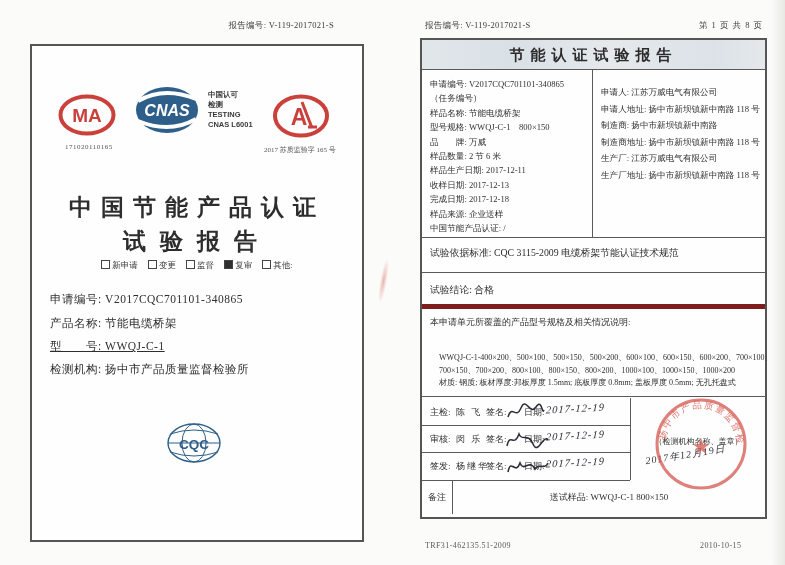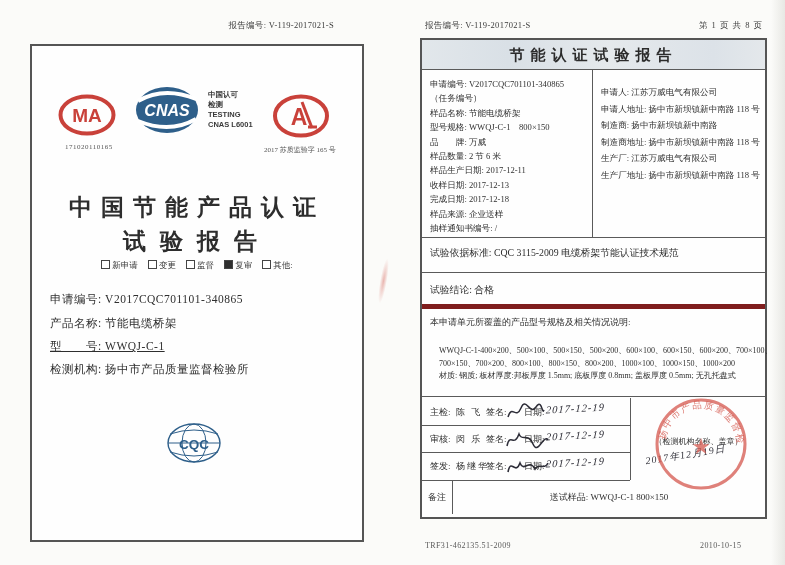--- a/index.html
+++ b/index.html
@@ -42,21 +42,21 @@
     text-align:center;font-size:15px;font-weight:bold;letter-spacing:6px;color:#2b2b2b;line-height:30px;}
   #info-section{left:0;top:30px;width:100%;height:167px;border-bottom:1px solid #5a5a5a;display:flex;}
   #info-left{width:171px;border-right:1px solid #5a5a5a;padding:7px 0 0 8px;box-sizing:border-box;}
   #info-left div{font-size:8.6px;line-height:14.4px;color:#303030;white-space:nowrap;}
   #info-right{flex:1;padding:14px 0 0 8px;box-sizing:border-box;}
   #info-right div{font-size:8.6px;line-height:16.5px;color:#303030;white-space:nowrap;}
   #std-row{left:0;top:198px;width:100%;height:35px;border-bottom:1px solid #5a5a5a;box-sizing:border-box;padding:9px 0 0 8px;font-size:9.8px;color:#2e2e2e;}
   #concl-row{left:0;top:234px;width:100%;height:35px;border-bottom:5px solid #7f1d1d;box-sizing:border-box;padding:10px 0 0 8px;font-size:9.8px;color:#2e2e2e;}
   #cover-row{left:0;top:270px;width:100%;height:87px;border-bottom:1px solid #5a5a5a;box-sizing:border-box;padding:6px 6px 0 8px;}
   #cover-title{font-size:9px;color:#2e2e2e;}
-  #cover-lines{margin:16px 0 0 9px;}
+  #cover-lines{margin:23px 0 0 9px;}
   #cover-lines div{font-size:8px;line-height:12.5px;color:#2e2e2e;white-space:nowrap;}
   #sig-section{left:0;top:358px;width:100%;height:82px;}
   .sig-row{position:absolute;left:0;width:208px;height:27px;border-bottom:1px solid #5a5a5a;}
   .sig-row .role{position:absolute;left:8px;top:8px;font-size:9px;color:#2e2e2e;}
   .sig-row .name{position:absolute;left:34px;top:8px;font-size:9px;color:#2e2e2e;letter-spacing:2px;}
   .sig-row .signlab{position:absolute;left:64px;top:8px;font-size:9px;color:#2e2e2e;}
   .sig-row .datelab{position:absolute;left:102px;top:8px;font-size:9px;color:#2e2e2e;}
   .sig-row .dateval{position:absolute;left:124px;top:5px;font-size:10.5px;color:#2a2a33;
     font-style:italic;transform:rotate(-3deg) skewX(-6deg);letter-spacing:1px;white-space:nowrap;}
   .squiggle{position:absolute;left:82px;top:3px;}
@@ -156,21 +156,21 @@
         <div>申请编号: V2017CQC701101-340865</div>
         <div>（任务编号）</div>
         <div>样品名称: 节能电缆桥架</div>
         <div>型号规格: WWQJ-C-1　800×150</div>
         <div>品　　牌: 万威</div>
         <div>样品数量: 2 节 6 米</div>
         <div>样品生产日期: 2017-12-11</div>
         <div>收样日期: 2017-12-13</div>
         <div>完成日期: 2017-12-18</div>
         <div>样品来源: 企业送样</div>
-        <div>抽样通知书编号: /</div>
+        <div>中国节能产品认证: /</div>
       </div>
       <div id="info-right">
         <div>申请人: 江苏万威电气有限公司</div>
         <div>申请人地址: 扬中市新坝镇新中南路 118 号</div>
         <div>制造商: 扬中市新坝镇新中南路</div>
         <div>制造商地址: 扬中市新坝镇新中南路 118 号</div>
         <div>生产厂: 江苏万威电气有限公司</div>
         <div>生产厂地址: 扬中市新坝镇新中南路 118 号</div>
       </div>
     </div>

